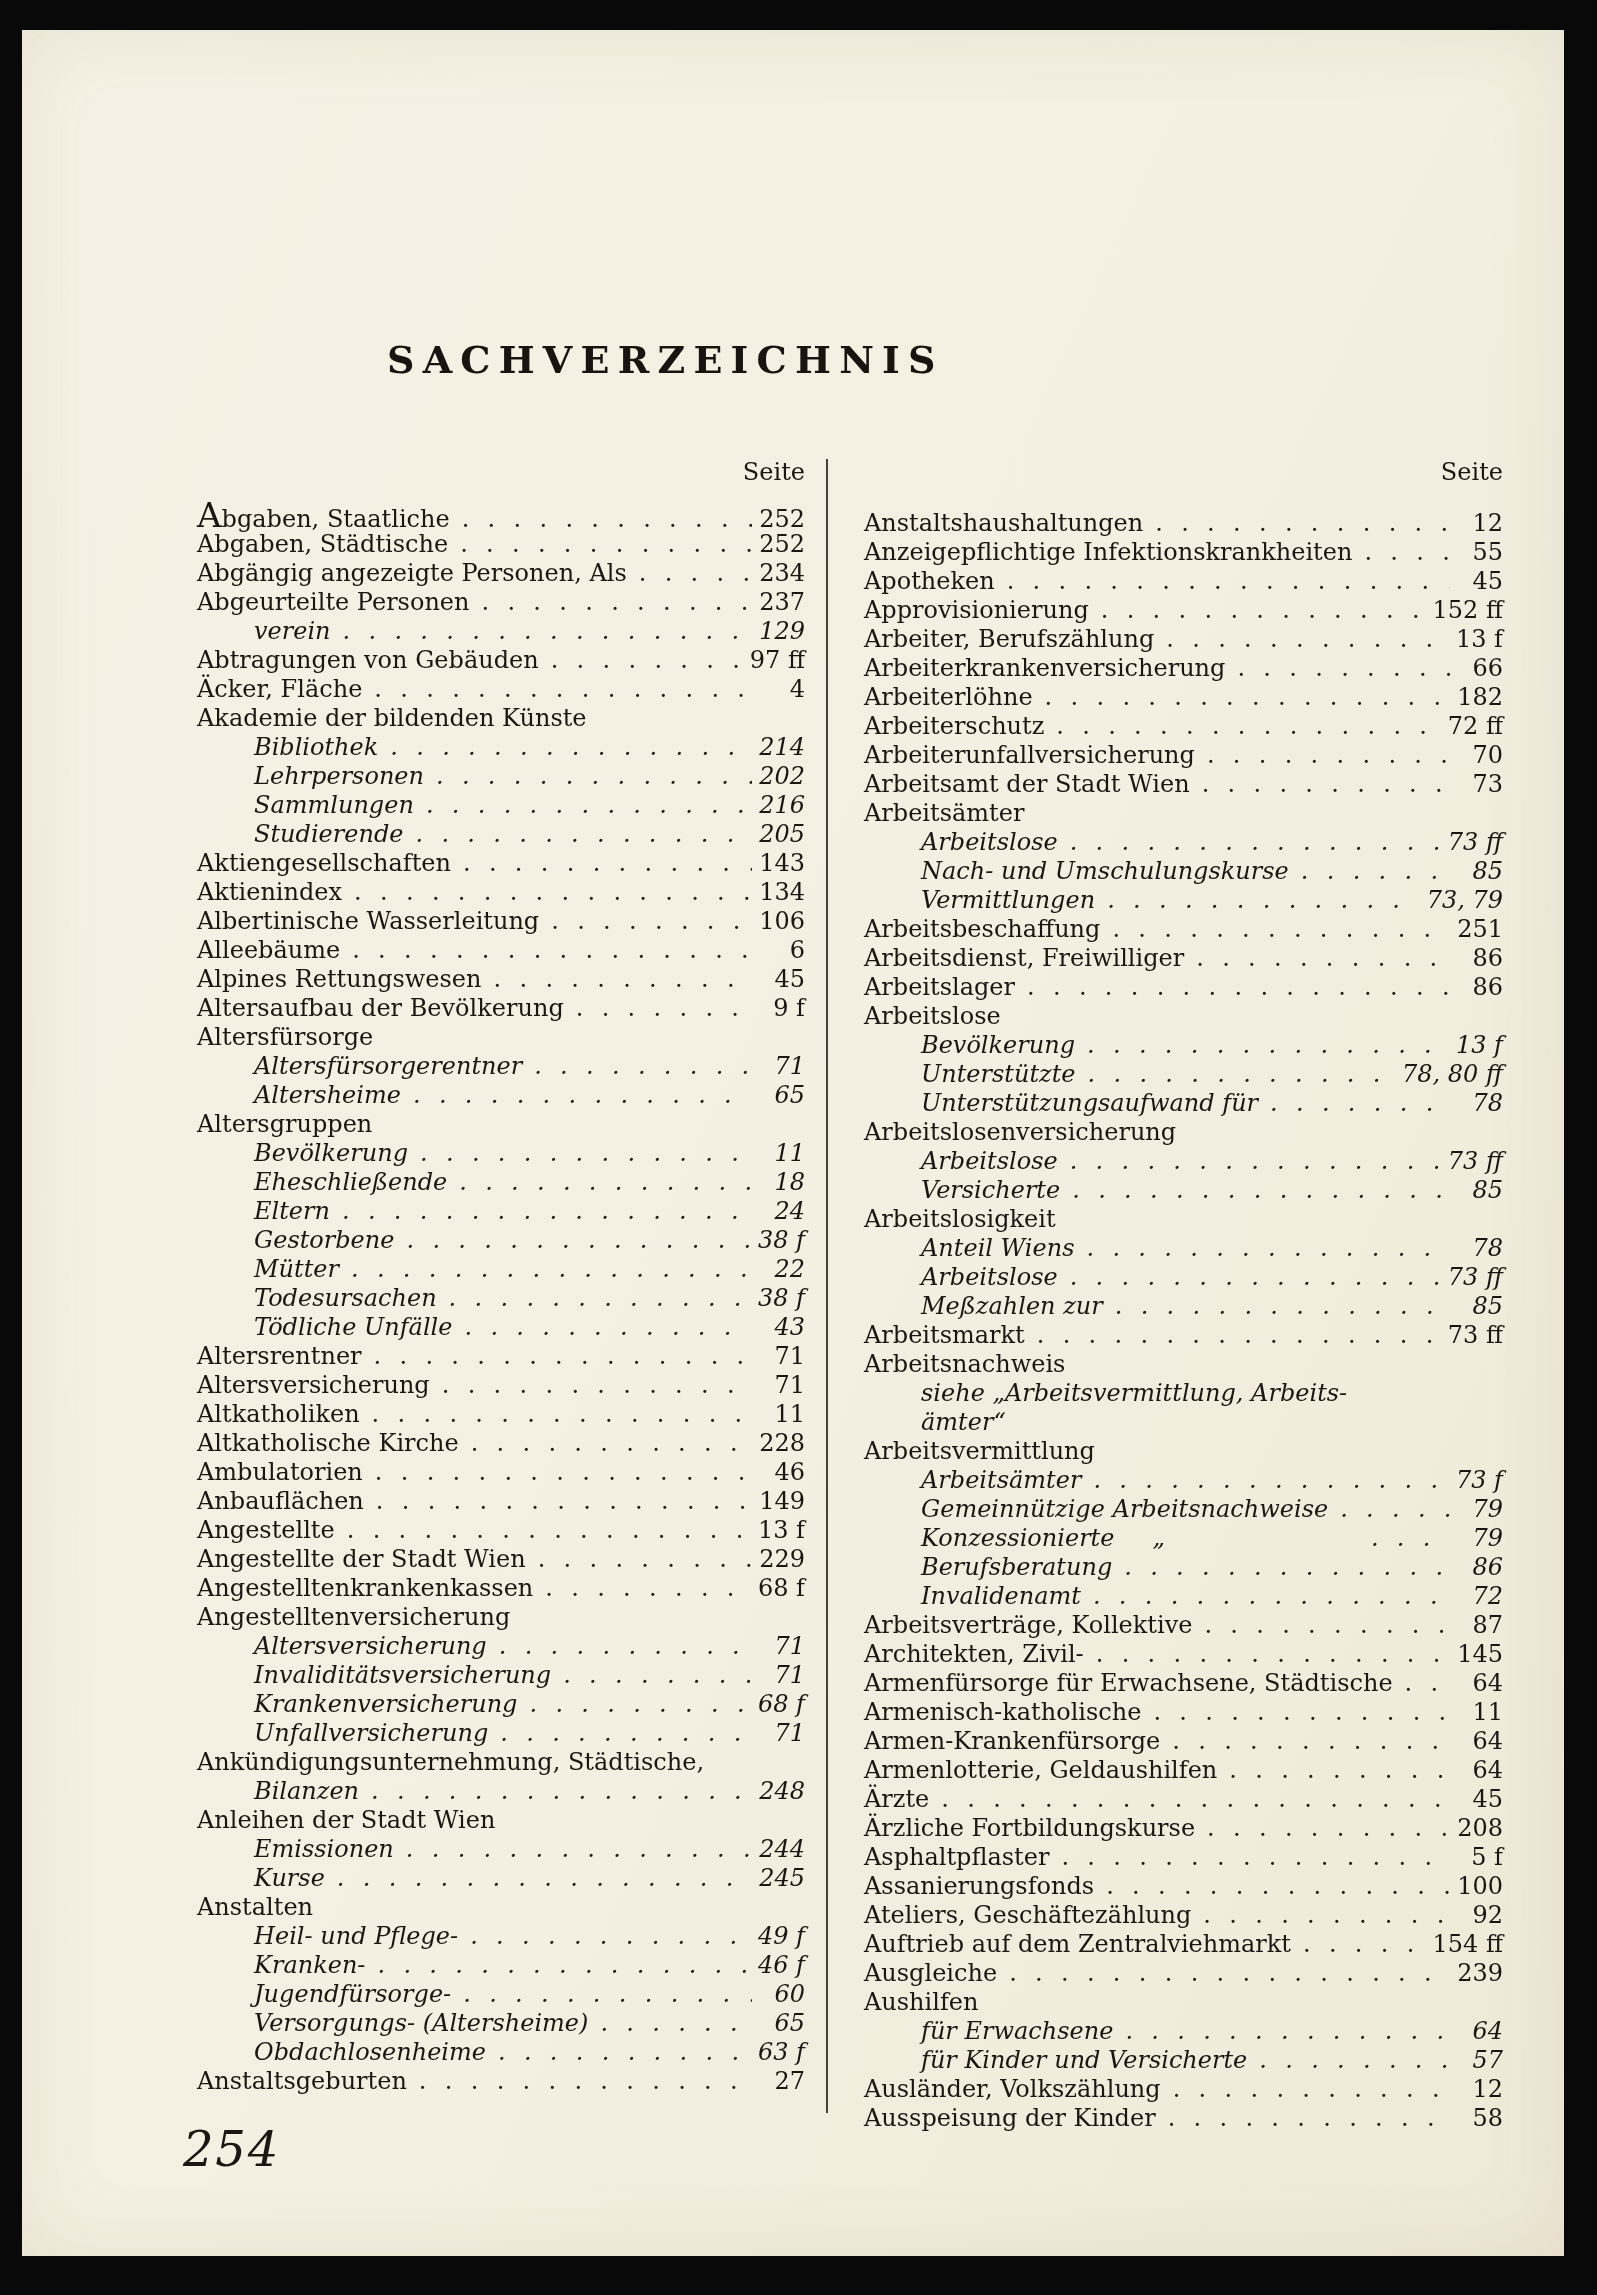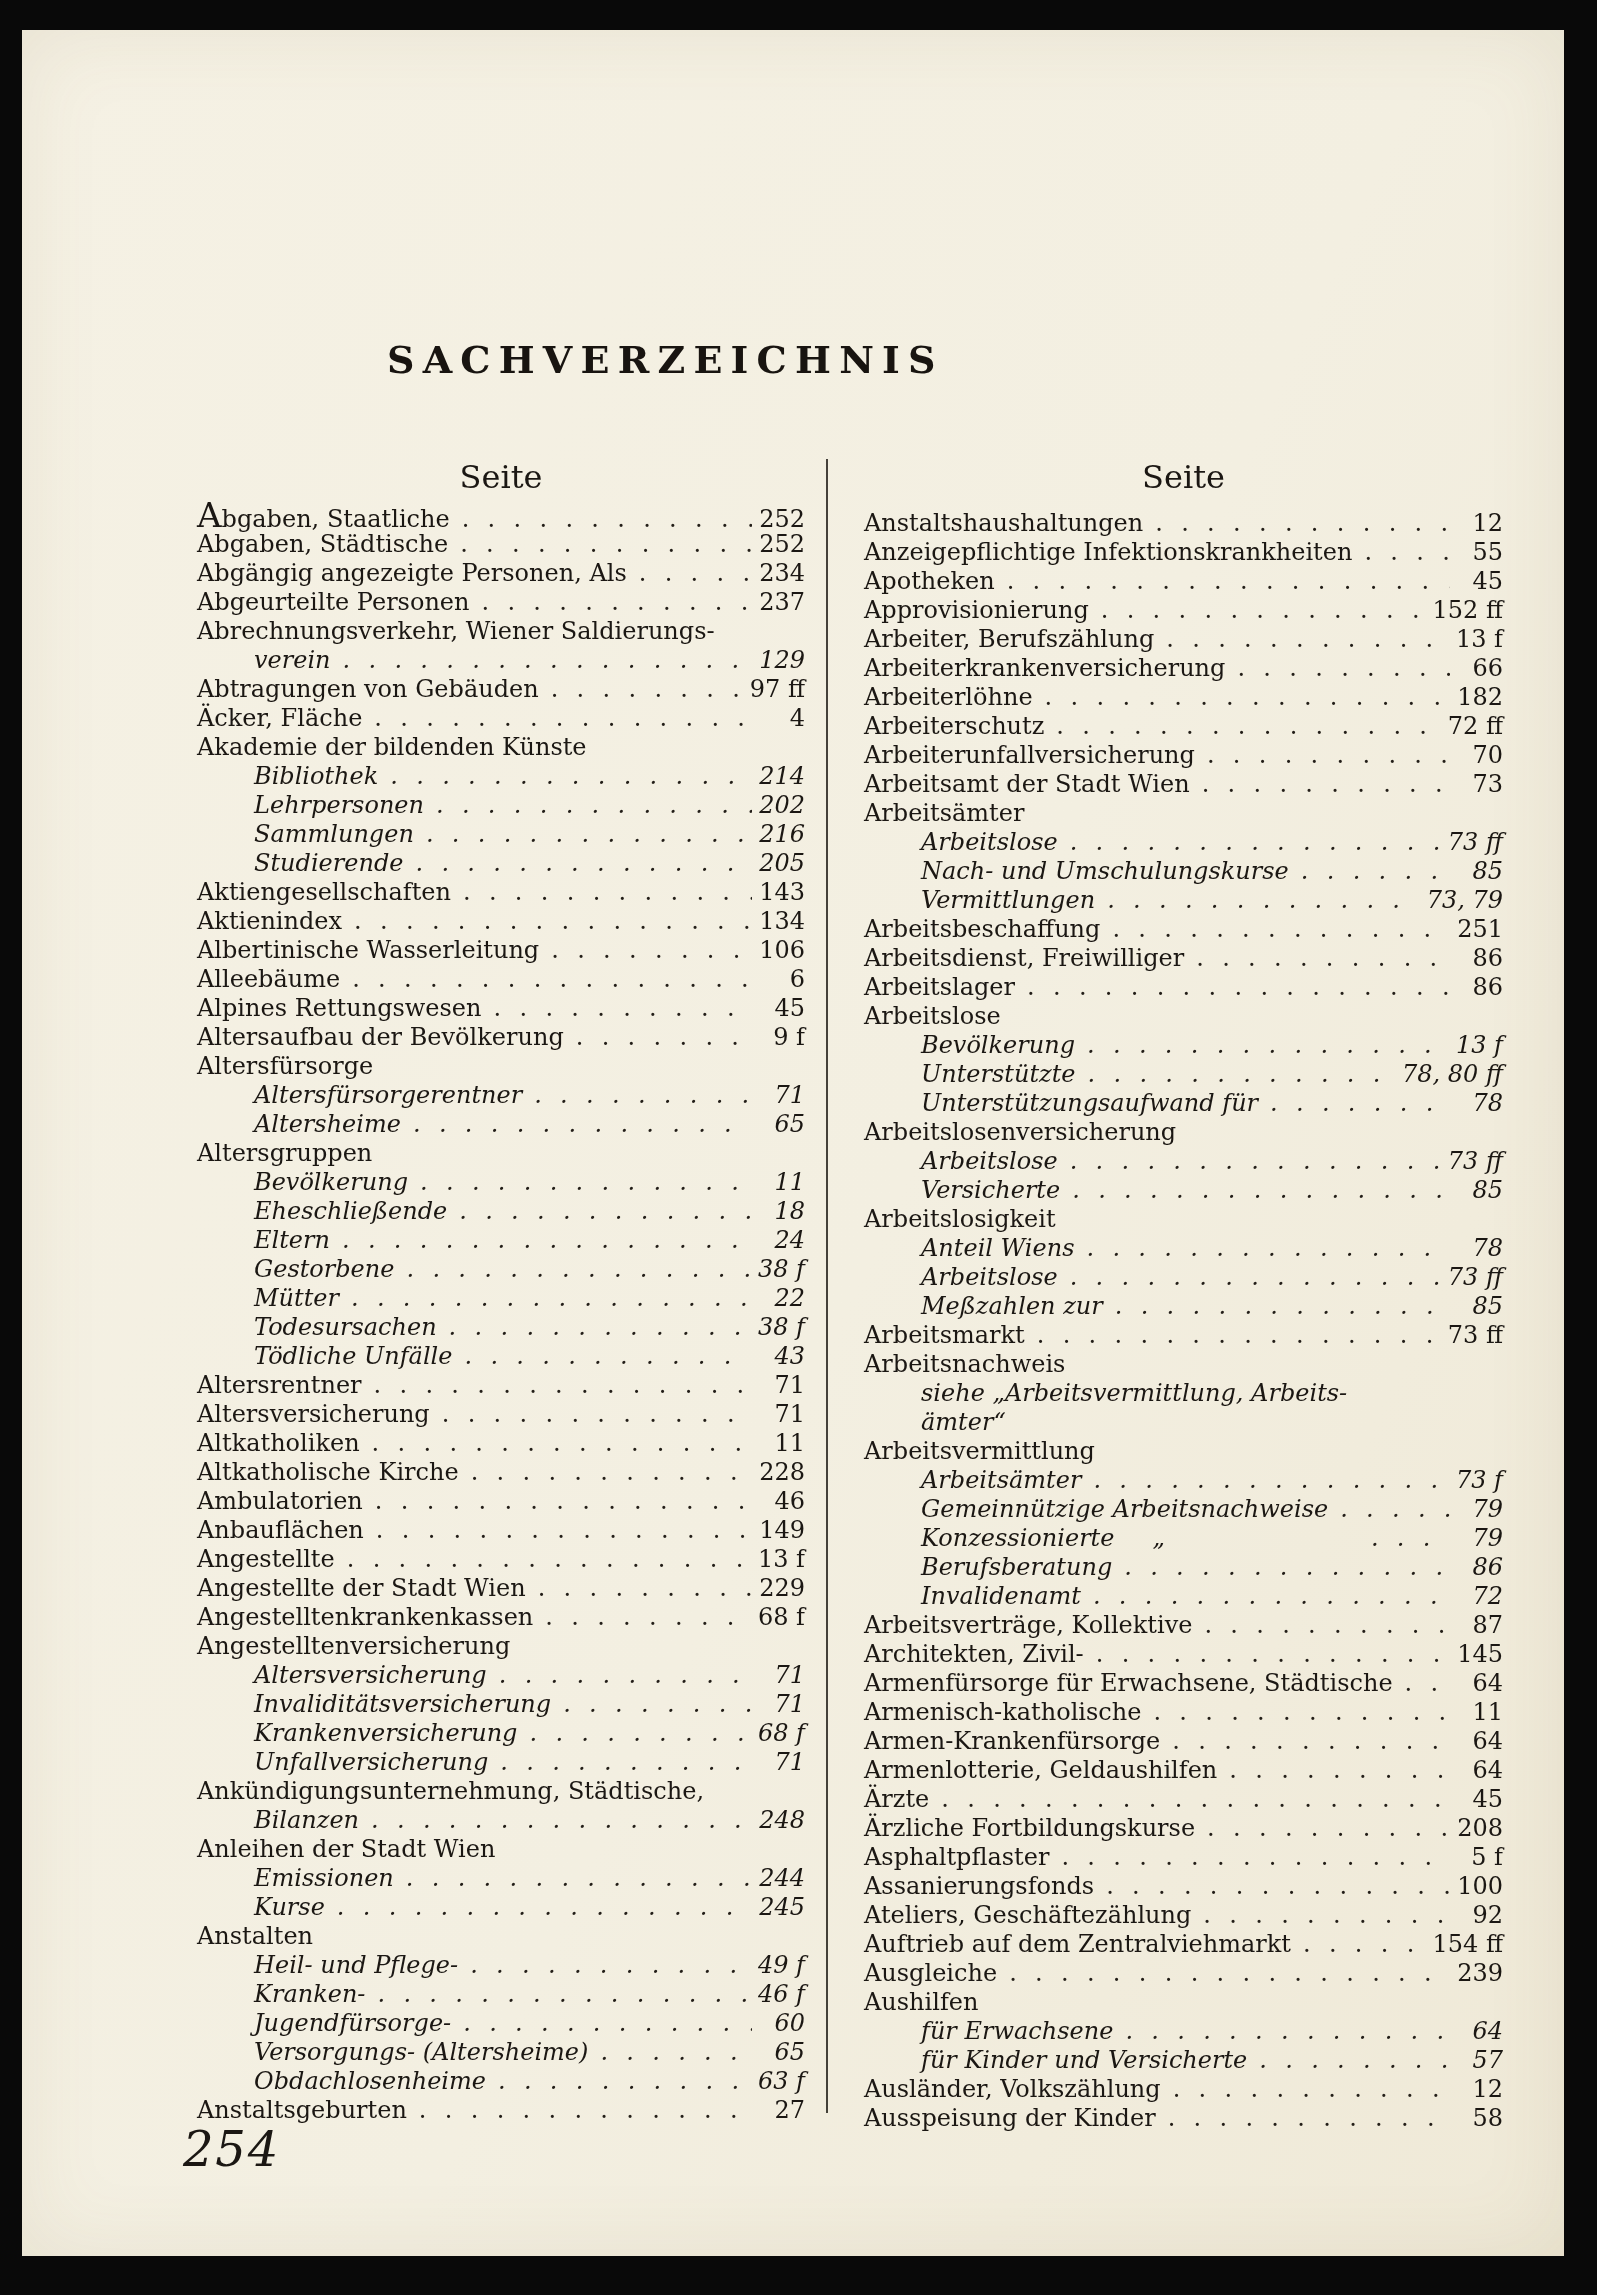--- a/index.html
+++ b/index.html
@@ -24,22 +24,22 @@
     width: 914px;
     font-size: 38px;
     font-weight: bold;
     letter-spacing: 8.2px;
     color: #181410;
     white-space: nowrap;
   }
   .seite {
     position: absolute;
     top: 428px;
-    font-size: 32px;
-    text-align: center;
+    font-size: 24px;
+    text-align: right;
   }
   .seite-left  { left: 175px; width: 608px; }
   .seite-right { left: 842px; width: 639px; }
   .divider {
     position: absolute;
     left: 804px; top: 429px;
     width: 1.8px; height: 1654px;
     background: #26221c;
     opacity: 0.85;
   }
@@ -107,23 +107,20 @@
       <div class="row">
         <span class="label">Abgängig angezeigte Personen, Als</span>
         <span class="leader">......................................................................</span>
         <span class="page">234</span>
       </div>
       <div class="row">
         <span class="label">Abgeurteilte Personen</span>
         <span class="leader">......................................................................</span>
         <span class="page">237</span>
       </div>
-      <div class="row">
-        <span class="label">Abrechnungsverkehr, Wiener Saldierungs-</span>
-      </div>
       <div class="row ind">
         <span class="label">verein</span>
         <span class="leader">......................................................................</span>
         <span class="page">129</span>
       </div>
       <div class="row">
         <span class="label">Abtragungen von Gebäuden</span>
         <span class="leader">......................................................................</span>
         <span class="page">97 ff</span>
       </div>

